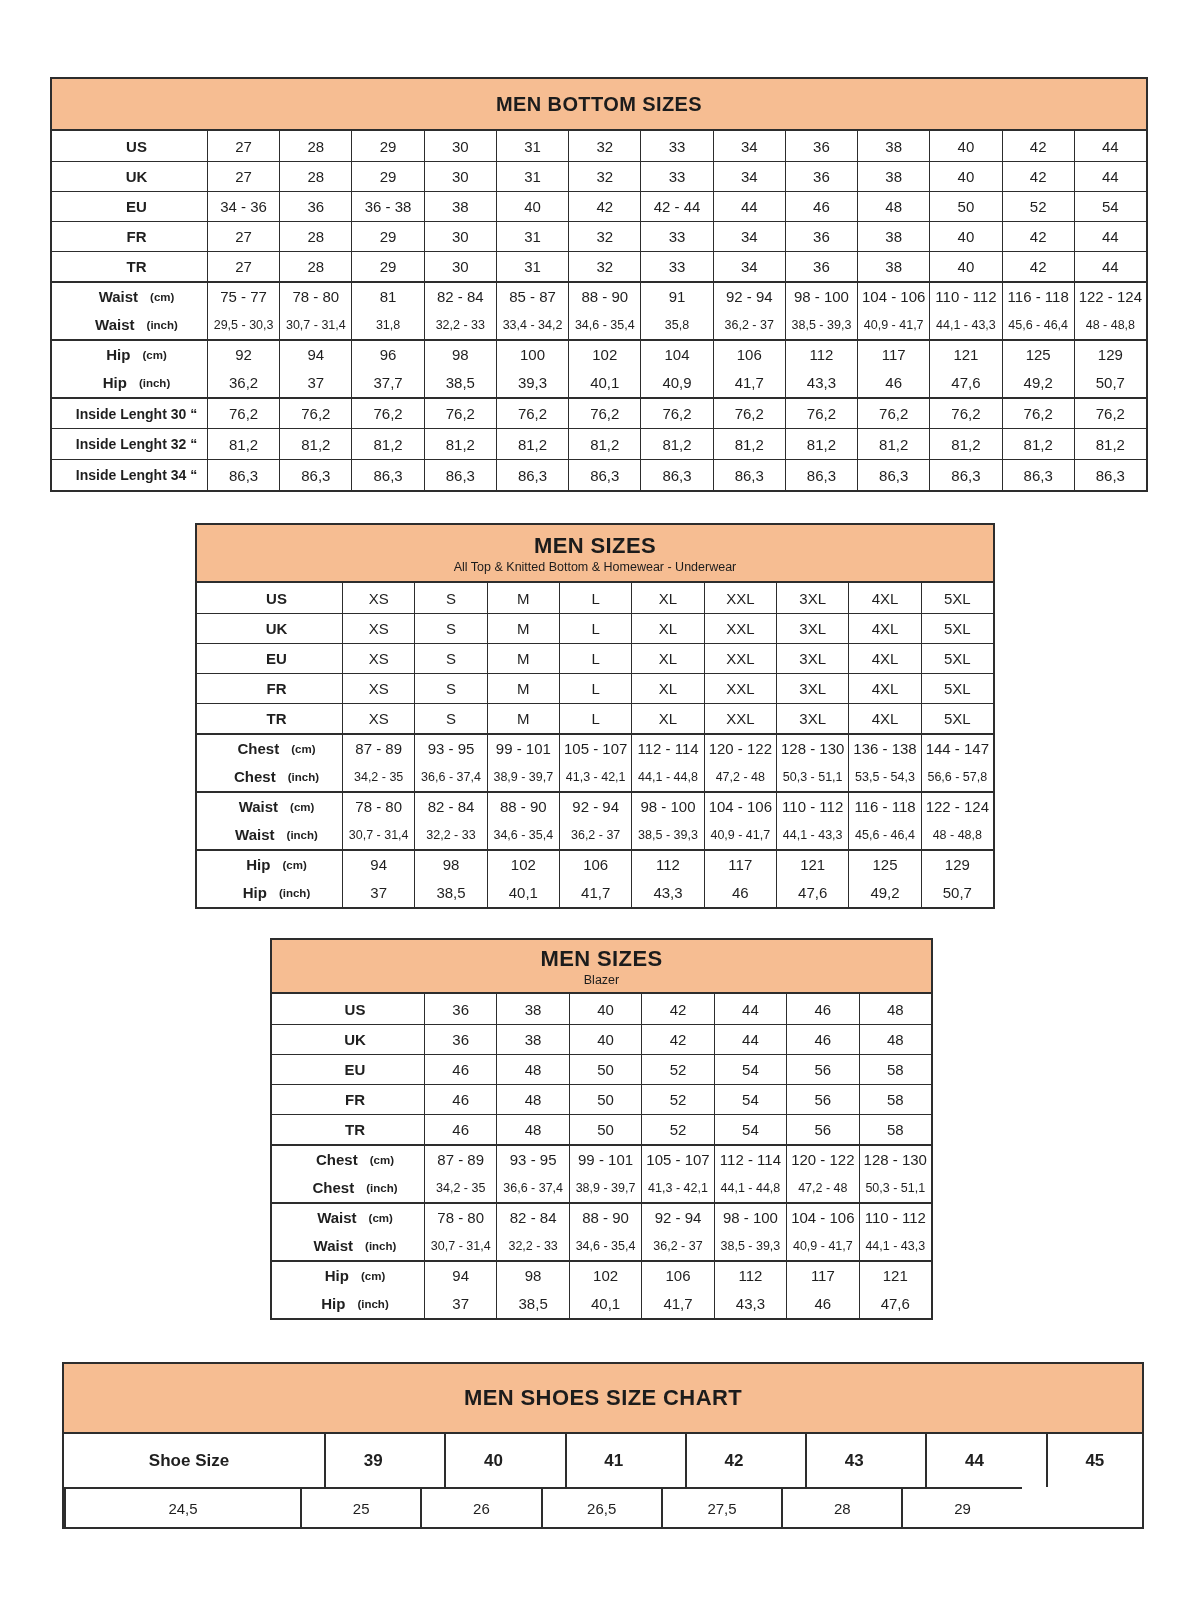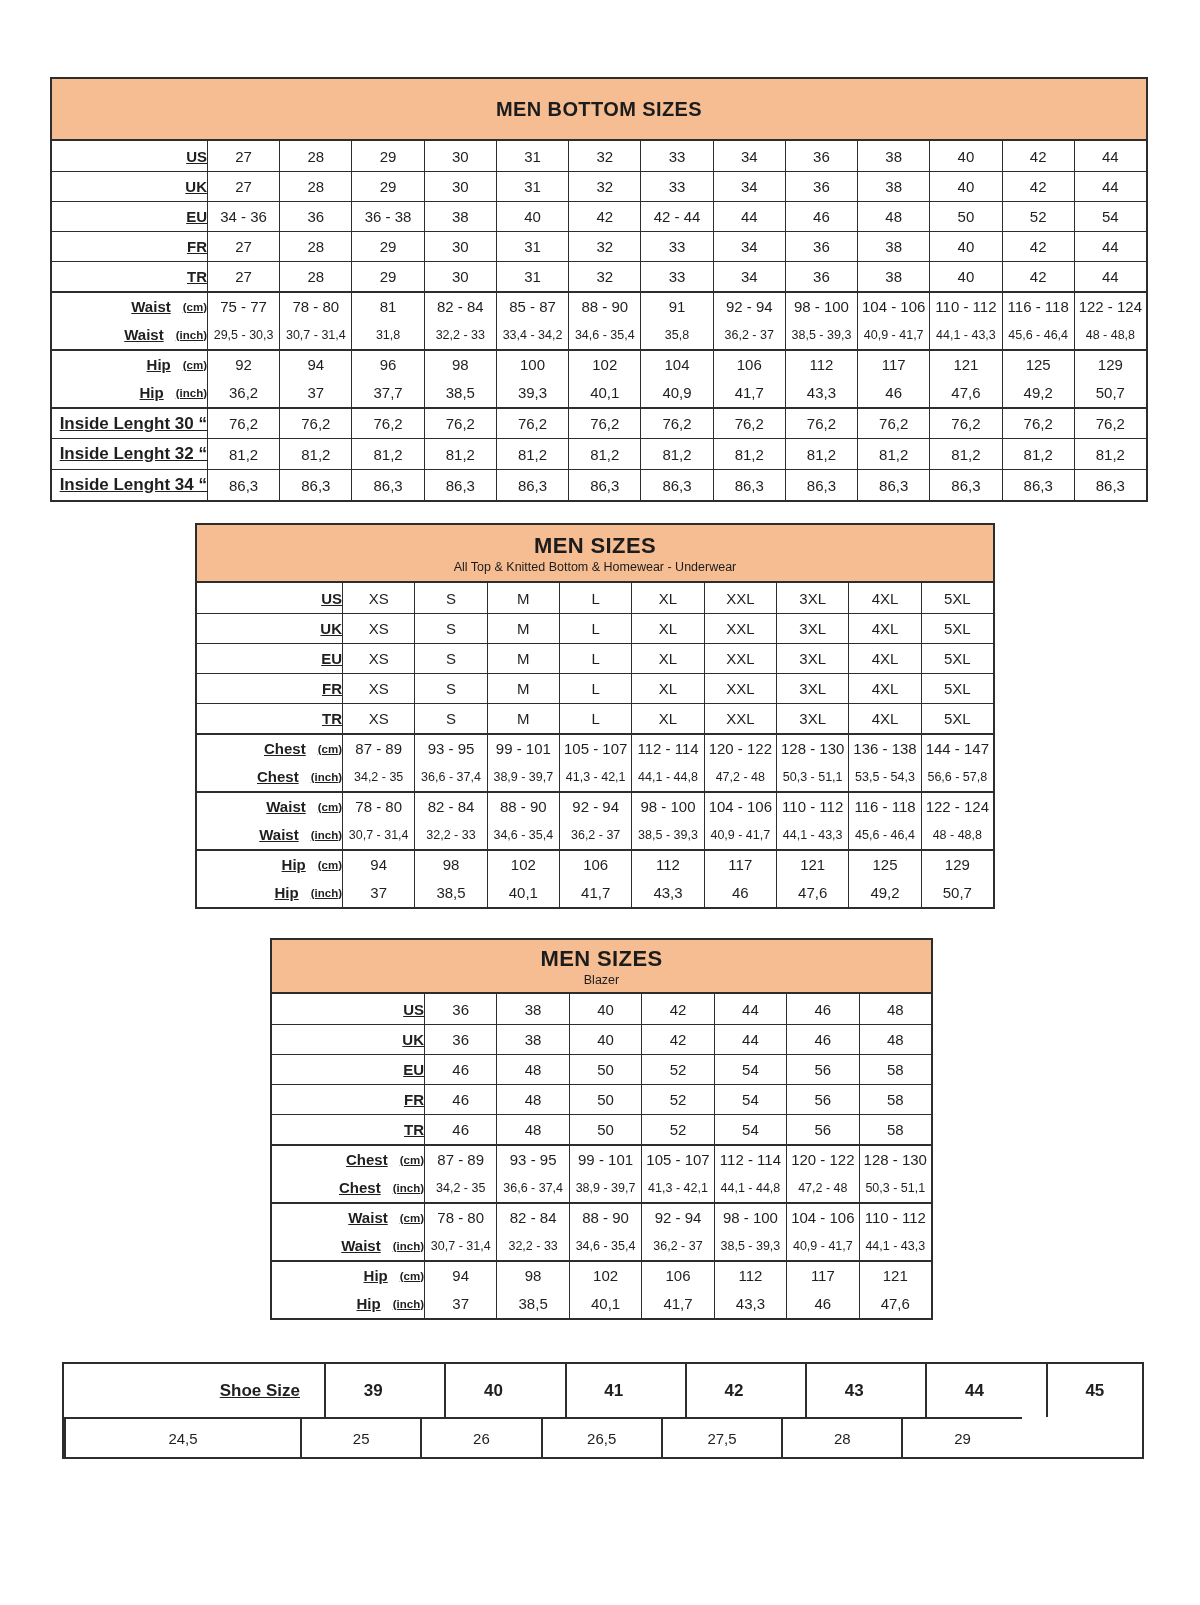--- a/index.html
+++ b/index.html
@@ -21,57 +21,57 @@
   .t2{left:195px;top:523px;width:800px;--labw:145px;}
   .t3{left:270px;top:938px;width:663px;--labw:152px;}
   .t4{left:62px;top:1362px;width:1082px;--labw:236px;}
 
   .hdr{
     grid-column:1 / -1;
     background:var(--hdr);
     border-bottom:2px solid var(--bc);
     display:flex;flex-direction:column;align-items:center;justify-content:center;
   }
-  .t1 .hdr{height:62px;}
+  .t1 .hdr{height:52px;}
   .t2 .hdr{height:58px;}
   .t3 .hdr{height:54px;}
   .t4 .hdr{height:70px;}
   .title{font-weight:bold;letter-spacing:.4px;color:#1c1c1c;}
   .t1 .title{font-size:20px;}
   .t2 .title,.t3 .title{font-size:22px;}
   .t4 .title{font-size:22px;}
   .subtitle{font-weight:normal;font-size:12.5px;color:#1c1c1c;margin-top:1px;}
 
   .c{
     display:flex;align-items:center;justify-content:center;
     border-left:1px solid var(--bc);
     border-top:1px solid var(--bc);
     background:#fff;
     overflow:hidden;white-space:nowrap;
   }
-  .c.col0{border-left:none;justify-content:flex-end;padding-left:14px;text-decoration:underline;}
+  .c.col0{border-left:none;justify-content:center;padding-left:14px;}
   .c.r-first{border-top:none;}
   .c.r-gtop{border-top:2px solid var(--bc);}
   .c.r-gmid{border-top:none;}
 
   
   .t1 .r-size{height:30px;}  .t1 .r-group{height:29px;}  .t1 .r-il{height:31px;}
   .t2 .r-size{height:30px;}  .t2 .r-group{height:29px;}
   .t3 .r-size{height:30px;}  .t3 .r-group{height:29px;}
   .t4 .r-shoe{height:53px;}  .t4 .r-heel{height:40px;}
   .t4 .c{border-left-width:2px;border-top-width:2px;}
   .t4 .c.col0{border-left:none;}
   .t4 .c.r-first{border-top:none;}
 
   
   .c.val{font-size:15px;}
   .c.val.r-small{font-size:12.5px;}
   .lab-main{font-weight:bold;font-size:15px;}
   .lab-unit{font-weight:bold;font-size:11.5px;margin-left:12px;}
-  .r-il .lab-main{font-size:17px;}
+  .r-il .lab-main{font-size:14px;}
   .t4 .lab-main{font-size:17px;}
   .t4 .r-shoe.val{font-size:17px;font-weight:bold;margin-left:24px;}
   .t4 .r-heel.val{font-size:15px;}
 </style>
 </head>
 <body>
 
 <div class="page">
   <div class="tbl t1" style="grid-template-columns: var(--labw) repeat(13, 1fr);">
       <div class="hdr">
@@ -534,20 +534,23 @@
       </div>
       <div class="c val r-group r-gmid">37</div>
       <div class="c val r-group r-gmid">38,5</div>
       <div class="c val r-group r-gmid">40,1</div>
       <div class="c val r-group r-gmid">41,7</div>
       <div class="c val r-group r-gmid">43,3</div>
       <div class="c val r-group r-gmid">46</div>
       <div class="c val r-group r-gmid">47,6</div>
     </div>
   <div class="tbl t4" style="grid-template-columns: var(--labw) repeat(7, 1fr);">
+      <div class="hdr">
+        <div class="title">MEN SHOES SIZE CHART</div>
+      </div>
       <div class="c lab col0 r-shoe r-first">
         <span class="lab-main">Shoe Size</span>
       </div>
       <div class="c val r-shoe r-first">39</div>
       <div class="c val r-shoe r-first">40</div>
       <div class="c val r-shoe r-first">41</div>
       <div class="c val r-shoe r-first">42</div>
       <div class="c val r-shoe r-first">43</div>
       <div class="c val r-shoe r-first">44</div>
       <div class="c val r-shoe r-first">45</div>

